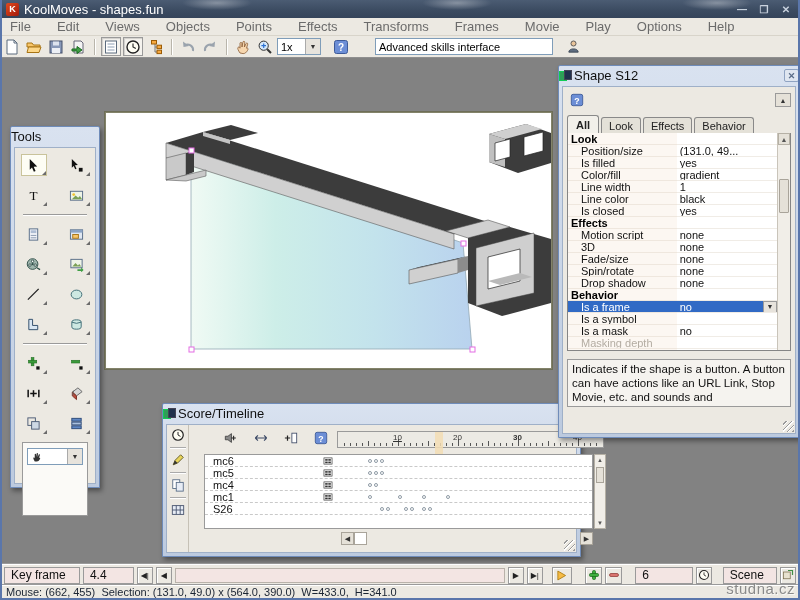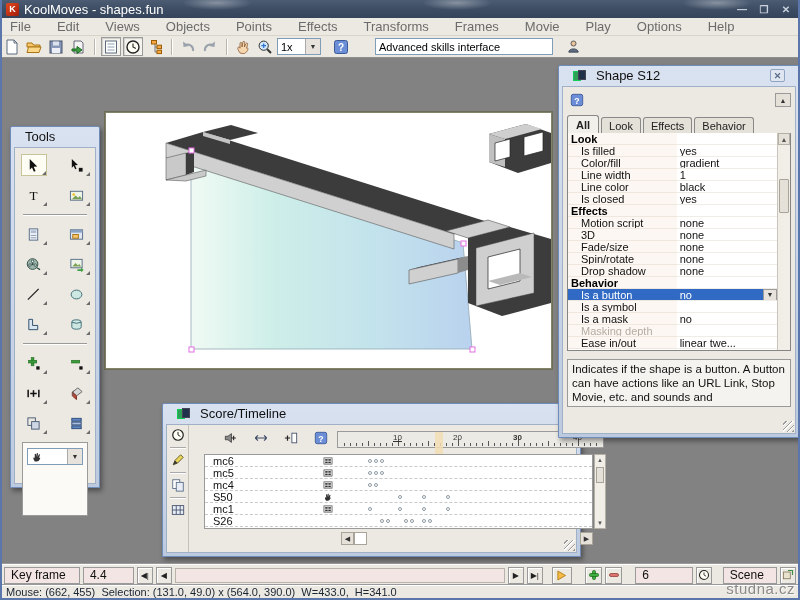--- a/index.html
+++ b/index.html
@@ -27,21 +27,21 @@
   .tbtn.pressed{border:1px solid #9a9a9a;background:#f5f3ee;box-shadow:inset 1px 1px 1px rgba(0,0,0,.15)}
   .tsep{width:1px;height:16px;background:#b9b5ab;margin:0 4px;box-shadow:1px 0 0 #fff}
   .combo{display:flex;align-items:center;border:1px solid #7f9db9;background:#fff;height:17px;font-size:11px}
   .combo .cval{padding:0 3px;flex:1}
   .combo .cbtn{width:15px;height:15px;background:#e7e3dc;border-left:1px solid #aaa;font-size:7px;
     display:flex;align-items:center;justify-content:center;color:#333}
   .ic{display:block}
   
   .fwin{position:absolute;border:1px solid #6f8cba;background:linear-gradient(180deg,#d9e2f0,#bccadf);
     box-shadow:2px 3px 5px rgba(0,0,0,.4);border-radius:2px 2px 0 0}
-  .fwin-title{height:18px;display:flex;align-items:center;gap:12px;padding:0 14px;font-size:13px;color:#101010}
+  .fwin-title{height:18px;display:flex;align-items:center;gap:4px;padding:0 0;font-size:13px;color:#101010}
   .fwin-x{margin-left:auto;width:15px;height:13px;border:1px solid #8fa3c2;background:#dfe6f0;color:#5a6c88;
     font-size:9px;font-weight:bold;line-height:12px;text-align:center;border-radius:2px}
   .fwin-body{position:absolute;left:3px;right:3px;bottom:3px;background:#ece9e2;border:1px solid #9fb0c8}
   .grip{position:absolute;right:1px;bottom:1px;width:11px;height:11px;
     background:repeating-linear-gradient(135deg,transparent 0 2px,#9a9a9a 2px 3px,#fff 3px 4px)}
   
   #tools-body{top:20px}
   .tool-grid{width:72px;margin:6px auto 0;display:grid;grid-template-columns:1fr 1fr;gap:8px 14px;justify-items:center}
   .tool-btn{position:relative;width:26px;height:22px;display:flex;align-items:center;justify-content:center;background:transparent}
   .tool-btn.sel{background:#fdfdf4;border:1px solid #c9c39a;box-shadow:inset 0 0 2px #fff}
@@ -592,20 +592,24 @@
         <span class="tab">Effects</span>
         <span class="tab">Behavior</span>
       </div>
     <div class="prop-grid">
       <div class="prop-rows" id="prop-rows">
           <div class="prop-row header">
             <span class="prop-label">Look</span>
             <span class="prop-value"></span>
           </div>
           <div class="prop-row">
+            <span class="prop-label">Position/size</span>
+            <span class="prop-value">(131.0, 49...</span>
+          </div>
+          <div class="prop-row">
             <span class="prop-label">Is filled</span>
             <span class="prop-value">yes</span>
           </div>
           <div class="prop-row">
             <span class="prop-label">Color/fill</span>
             <span class="prop-value">gradient</span>
           </div>
           <div class="prop-row">
             <span class="prop-label">Line width</span>
             <span class="prop-value">1</span>
@@ -640,21 +644,21 @@
           </div>
           <div class="prop-row">
             <span class="prop-label">Drop shadow</span>
             <span class="prop-value">none</span>
           </div>
           <div class="prop-row header">
             <span class="prop-label">Behavior</span>
             <span class="prop-value"></span>
           </div>
           <div class="prop-row selected">
-            <span class="prop-label">Is a button</span>
+            <span class="prop-label">Is a frame</span>
             <span class="prop-value">no<span class="combo-arrow">▼</span></span>
           </div>
           <div class="prop-row">
             <span class="prop-label">Is a symbol</span>
             <span class="prop-value"></span>
           </div>
           <div class="prop-row">
             <span class="prop-label">Is a mask</span>
             <span class="prop-value">no</span>
           </div>
@@ -802,31 +806,20 @@
           <span class="nm">mc4</span>
           <span class="ric">
             <svg class="ic" width="10" height="10" viewBox="0 0 16 16">
               <use href="#i-mclip"></use>
             </svg>
           </span>
           <span class="tl-dot" style="left: 163px;"></span>
           <span class="tl-dot" style="left: 169px;"></span>
         </div>
         <div class="tl-row">
-          <span class="nm">S50</span>
-          <span class="ric">
-            <svg class="ic" width="10" height="10" viewBox="0 0 16 16">
-              <use href="#i-handrow"></use>
-            </svg>
-          </span>
-          <span class="tl-dot" style="left: 193px;"></span>
-          <span class="tl-dot" style="left: 217px;"></span>
-          <span class="tl-dot" style="left: 241px;"></span>
-        </div>
-        <div class="tl-row">
           <span class="nm">mc1</span>
           <span class="ric">
             <svg class="ic" width="10" height="10" viewBox="0 0 16 16">
               <use href="#i-mclip"></use>
             </svg>
           </span>
           <span class="tl-dot" style="left: 163px;"></span>
           <span class="tl-dot" style="left: 193px;"></span>
           <span class="tl-dot" style="left: 217px;"></span>
           <span class="tl-dot" style="left: 241px;"></span>

